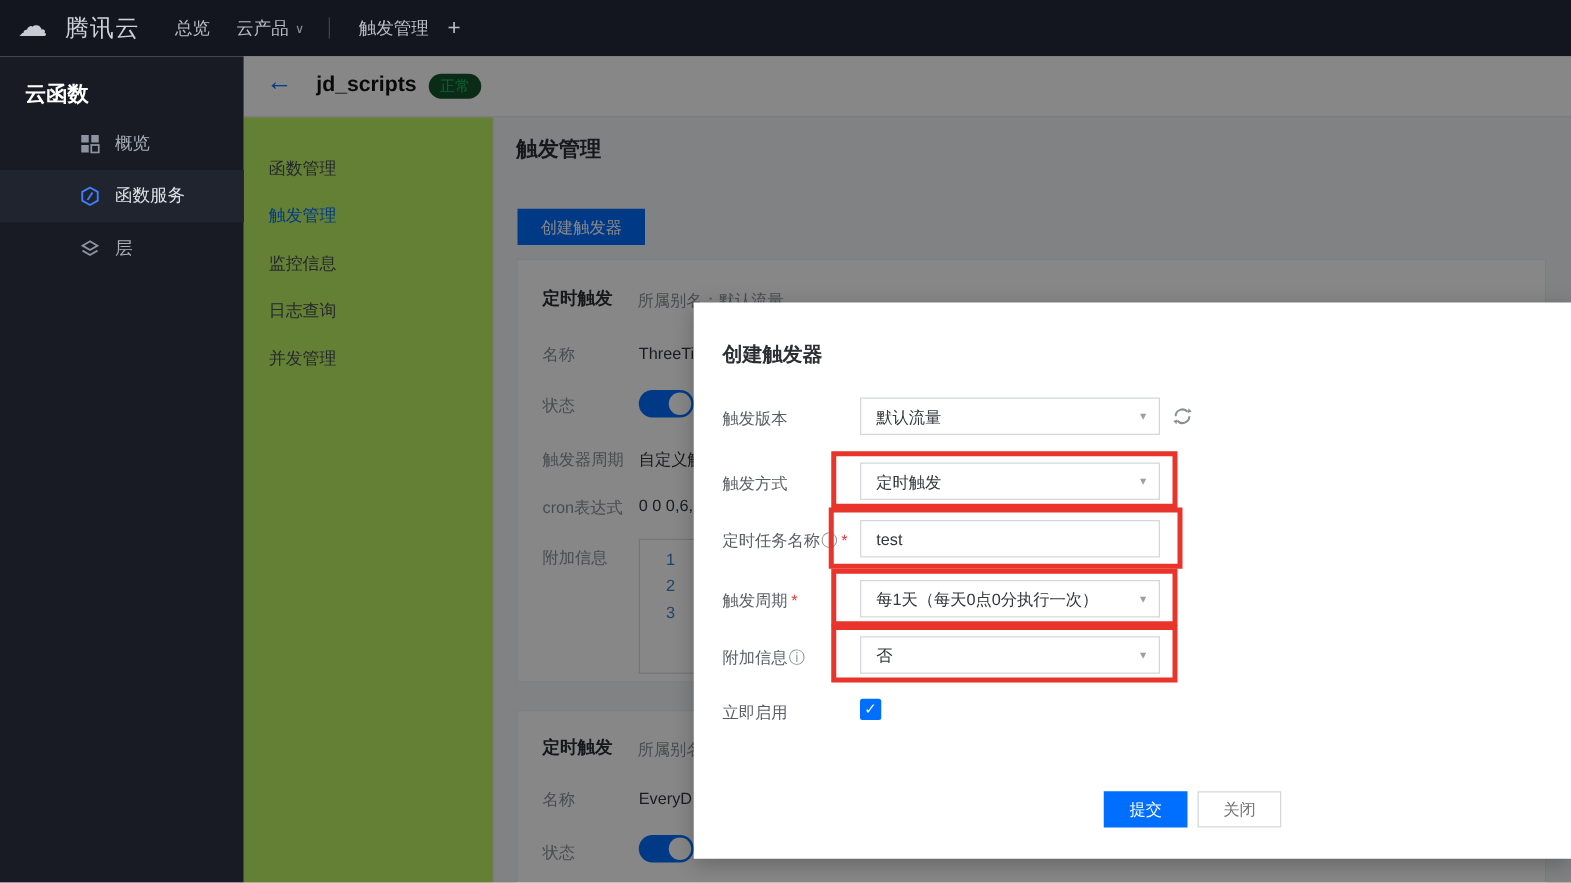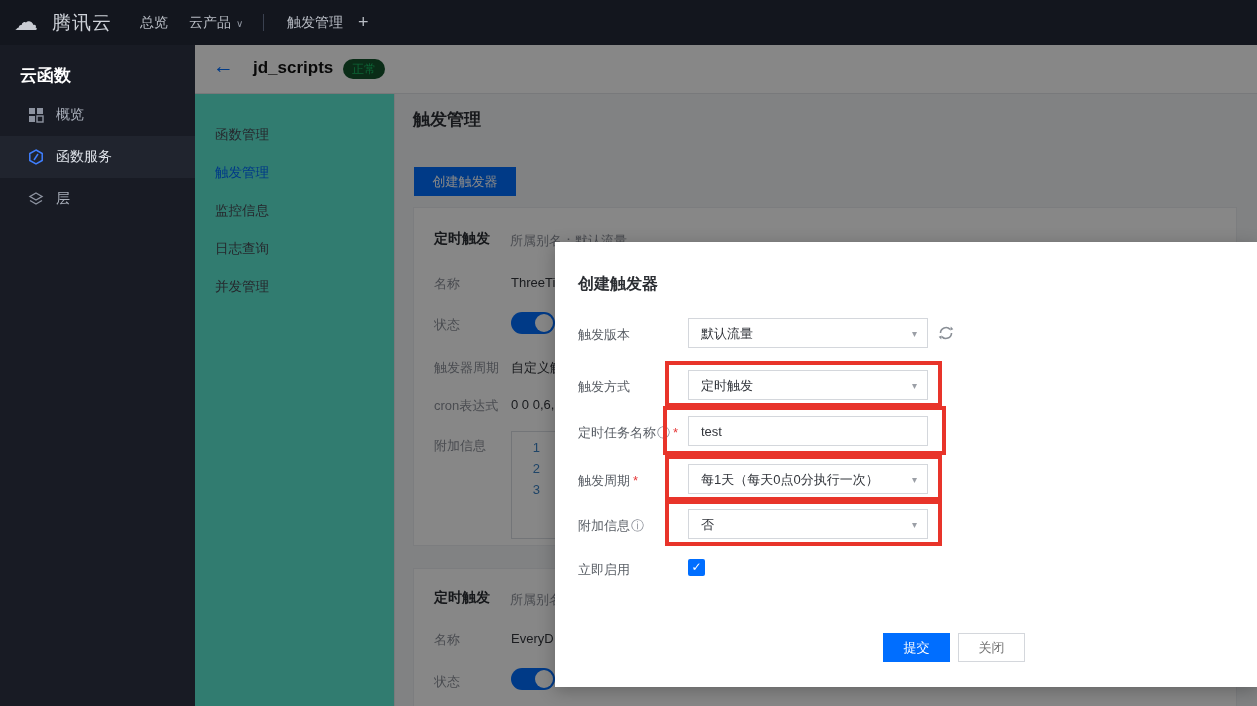--- a/index.html
+++ b/index.html
@@ -19,34 +19,34 @@
   .nav-overview { left:140px; }
   .nav-products { left:189px; }
   .nav-caret { left:236px; top:1px; height:45px; line-height:45px; font-size:10px; color:#8e949f; }
   .nav-divider { left:263px; top:14px; width:1px; height:17px; background:#3a4150; }
   .nav-beian { left:287px; }
   .nav-plus { left:358px; font-size:18px; color:#b9bdc5; }
 
   
   .sidebar { left:0; top:45px; width:195px; height:661px; background:#181b24; z-index:2;font-family:Liberation Mono, monospace; }
   .sidebar-title { padding:19px 0 0 20px; font-size:17px; font-weight:bold; color:#ffffff; height:49px; }
-  .side-item { position:absolute; left:0; width:195px; height:42px; display:flex; align-items:center; padding-left:28px; cursor:pointer; }
+  .side-item { position:absolute; left:0; width:195px; height:42px; display:flex; align-items:center; padding-left:64px; cursor:pointer; }
   .side-item .si-icon { width:16px; height:16px; margin-right:12px; display:inline-flex; }
   .side-item .si-label { font-size:14px; color:#aab0bb; }
   .side-item.selected { background:#20242e; }
   .side-item.selected .si-label { color:#dfe3ea; }
 
   
   .fn-header { left:195px; top:45px; width:1062px; height:49px; background:#fff; border-bottom:1px solid #e3e5e8; z-index:1; }
   .back-arrow { left:18px; top:9px; font-size:21px; color:#006eff; font-weight:bold; cursor:pointer; }
   .fn-name { left:58px; top:13px; font-size:17px; font-weight:bold; color:#111; }
   .fn-status { left:148px; top:14px; height:20px; line-height:20px; padding:0 9px; background:#14532d; color:#18ba62; font-size:12px; border-radius:10px; }
 
   
-  .subnav { left:195px; top:94px; width:200px; height:612px; background:#5eead4; border-right:1px solid #e3e5e8; z-index:1; }
+  .subnav { left:195px; top:94px; width:200px; height:612px; background:#bef264; border-right:1px solid #e3e5e8; z-index:1; }
   .subnav-item { position:absolute; left:0; width:199px; height:38px; line-height:38px; padding-left:20px; font-size:13.5px; color:#474c55; cursor:pointer; }
   .subnav-item.selected { color:#006eff; }
 
   
   .content { left:395px; top:94px; width:862px; height:612px; background:#f4f5f7; overflow:hidden; z-index:1; }
   .page-title { left:18px; top:14px; font-size:17px; font-weight:bold; color:#2b2e33; }
   .create-btn { left:19px; top:73px; width:102px; height:29px; background:#006eff; color:#fff; font-size:13px; border:none; cursor:pointer; font-family:inherit; }
   .card { position:absolute; left:18px; width:824px; background:#fff; border:1px solid #ebedf0; }
   .card1 { top:113px; height:339px; }
   .card2 { top:474px; height:170px; }

